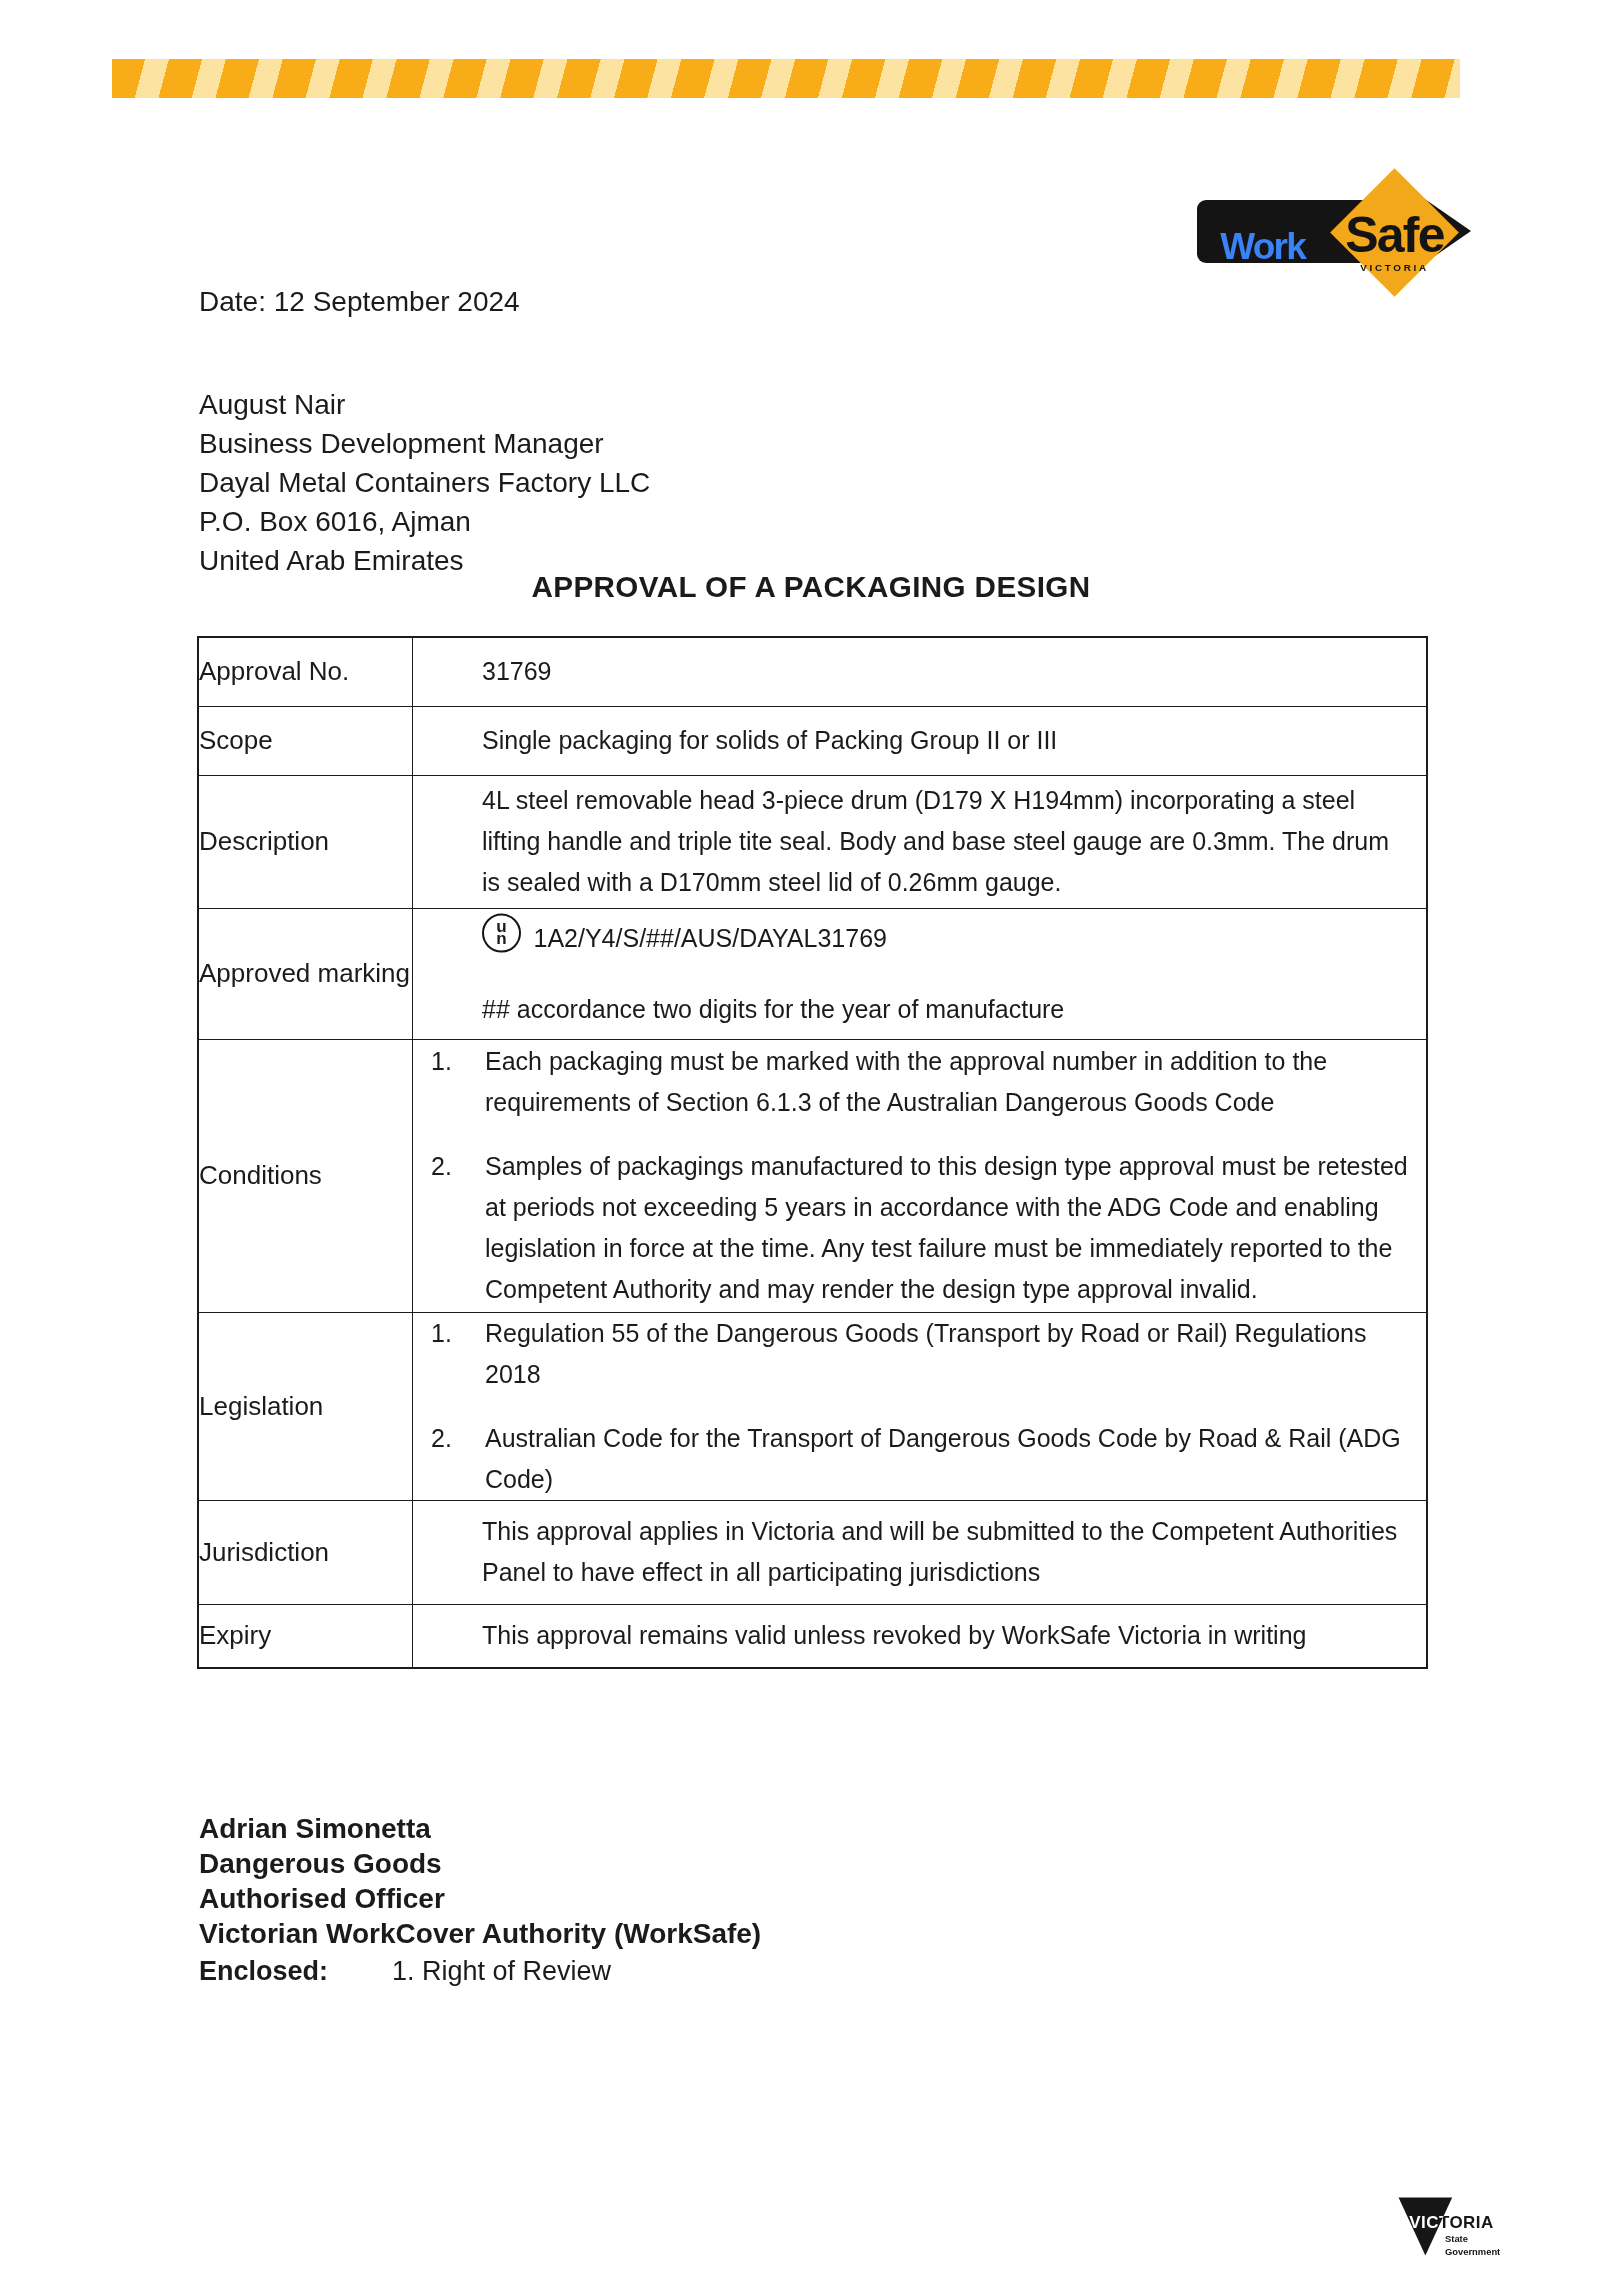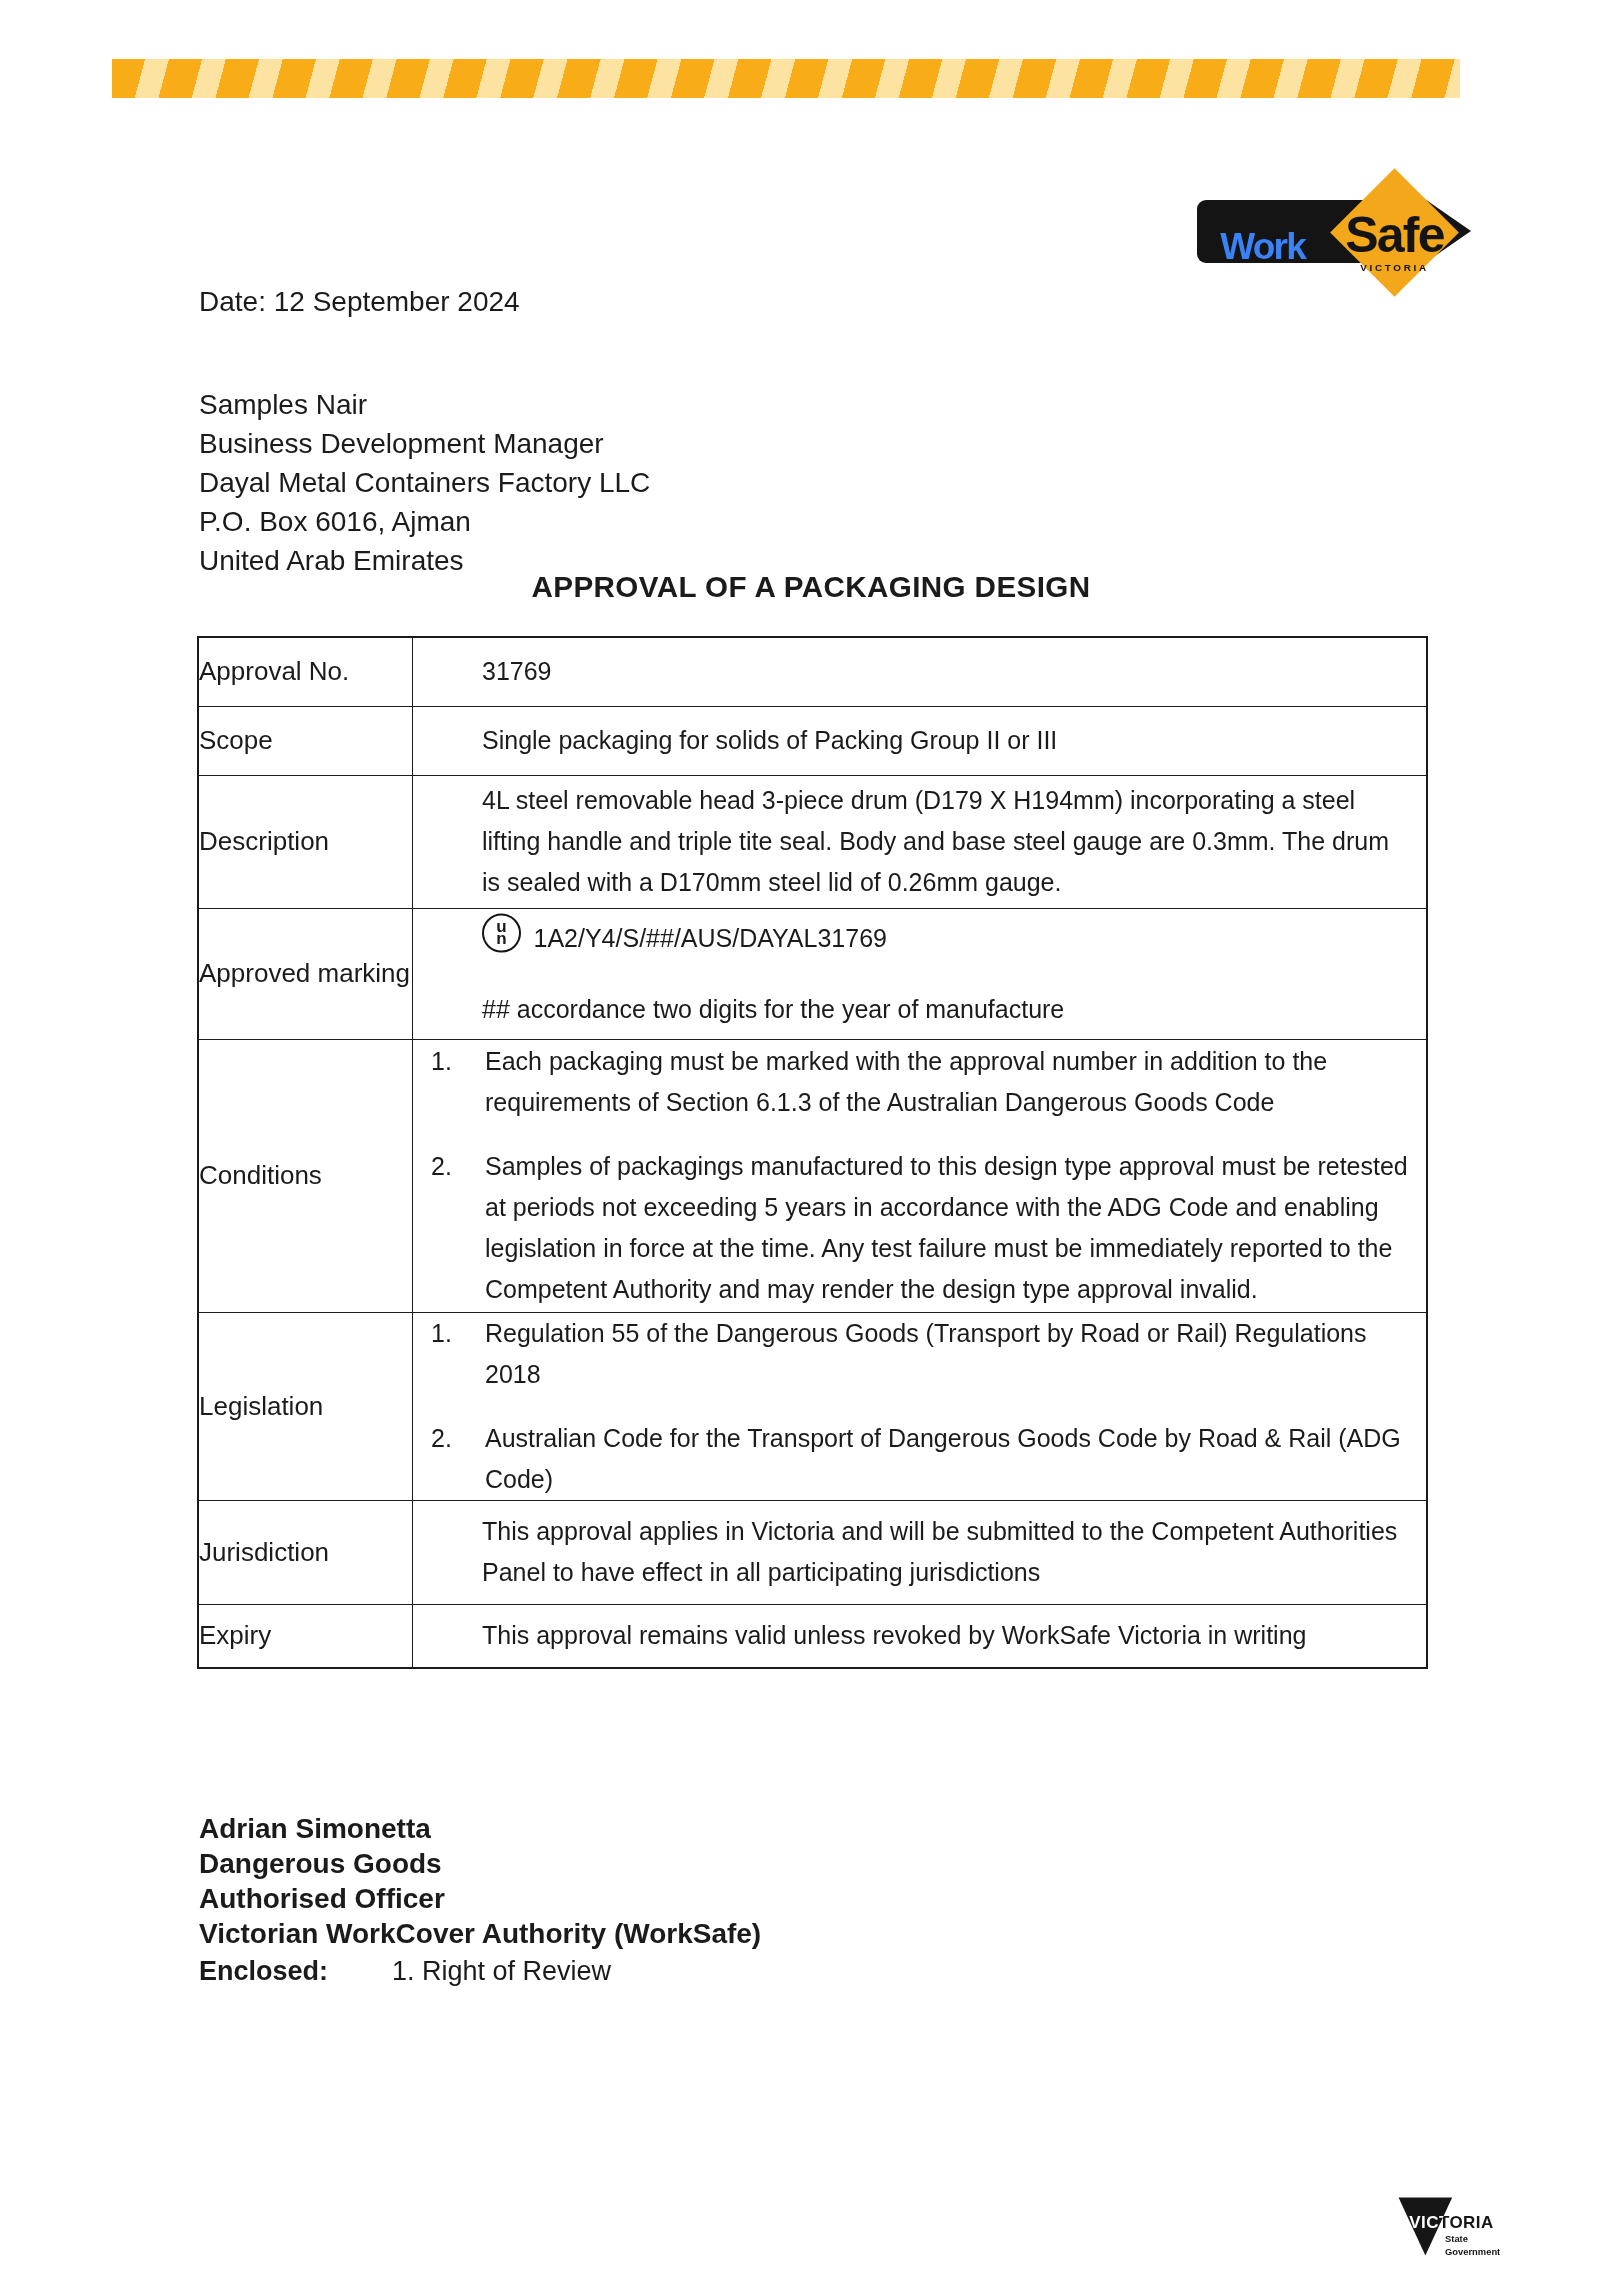--- a/index.html
+++ b/index.html
@@ -95,21 +95,21 @@
       <div class="ws-work">Work</div>
     </div>
     <div class="ws-chevron"></div>
     <div class="ws-diamond"></div>
     <div class="ws-safe">Safe</div>
     <div class="ws-region">VICTORIA</div>
   </div>
 
   <div class="date-line">Date: 12 September 2024</div>
   <div class="address-block">
-    <div>Samples Nair</div>
+    <div>August Nair</div>
     <div>Business Development Manager</div>
     <div>Dayal Metal Containers Factory LLC</div>
     <div>P.O. Box 6016, Ajman</div>
     <div>United Arab Emirates</div>
   </div>
 
   <div class="doc-title">APPROVAL OF A PACKAGING DESIGN</div>
 
   <table class="approval">
     <tbody>

